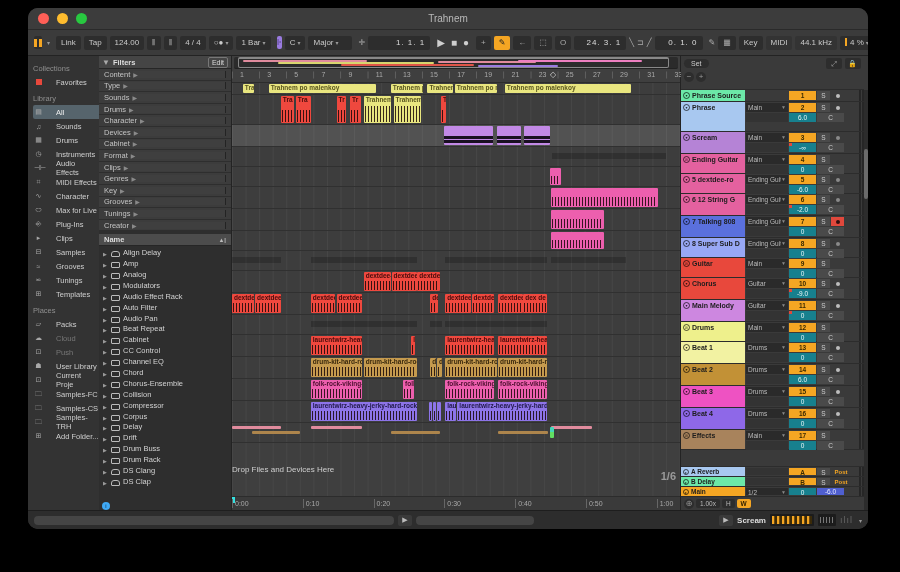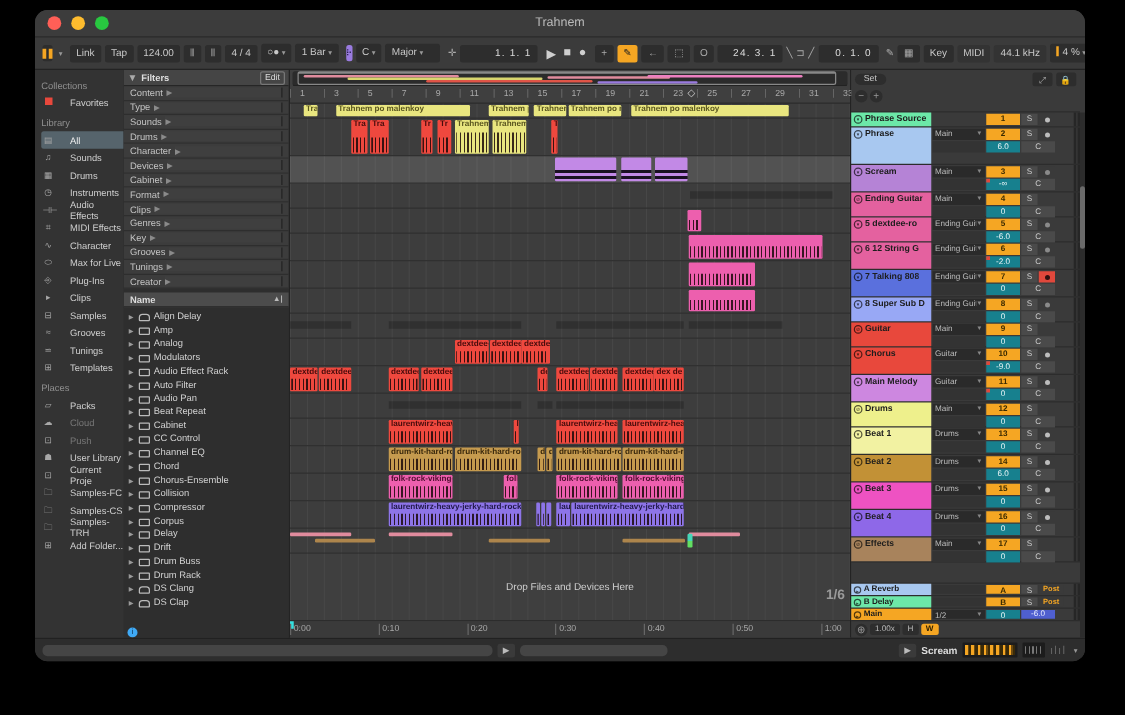--- a/index.html
+++ b/index.html
@@ -82,21 +82,21 @@
   .c-yellow{background:#e9e67f;color:#5a561f}
   .c-red{background:#ef483e;color:#470c0c}
   .c-pink{background:#ed5fae;color:#4d0e2e}
   .c-tan{background:#c59a4e;color:#39280c}
   .c-vio{background:#8d74e8;color:#201949}
   .c-purple{background:linear-gradient(#c289e6 0 52%,#1a1022 52% 66%,#c289e6 66% 76%,#1a1022 76% 90%,#c289e6 90%);}
   .ghost{background:rgba(0,0,0,.20);top:32%;height:32%;bottom:auto;border-radius:0}
   .thin-pink{background:#e08b9d;top:3px;height:3px;bottom:auto}
   .thin-tan{background:#ad854c;top:8px;height:3px;bottom:auto}
   .c-teal{background:linear-gradient(#45d6b8 0 50%,#62df62 50%);top:20%;height:60%;bottom:auto}
-  .dropzone{flex:1;position:relative;color:#cfcfcf;font-size:8px;display:flex;align-items:center;justify-content:center;
+  .dropzone{flex:1;position:relative;color:#cfcfcf;font-size:8px;display:flex;align-items:center;
     background-image:linear-gradient(90deg,rgba(255,255,255,.04) 1px,transparent 1px);background-size:3.0303% 100%;border-bottom:1px solid #2c2c2c;}
   .gridlabel{position:absolute;right:4px;bottom:14px;color:#9a9a9a;font-size:11px;font-weight:bold;}
   .timeruler{height:13px;position:relative;color:#a8a8a8;font-size:7px;flex:0 0 auto;background:#3a3a3a;}
   .trt{position:absolute;top:2px;border-left:1px solid #666;padding-left:2px;line-height:9px;}
   .cyantick{position:absolute;left:0;top:0;width:3px;height:6px;background:#35e0e0;}
   
   .panel{width:187px;flex:0 0 auto;background:#3a3a3a;display:flex;flex-direction:column;position:relative;padding-right:4px;}
   .panel-top{height:34px;flex:0 0 auto;padding:2px 3px;border-bottom:1px solid #2c2c2c;}
   .ptop1{display:flex;gap:3px;align-items:center;}
   .setbtn{background:#2d2d2d;border-radius:7px;color:#ccc;font-size:7px;padding:1px 7px;}

